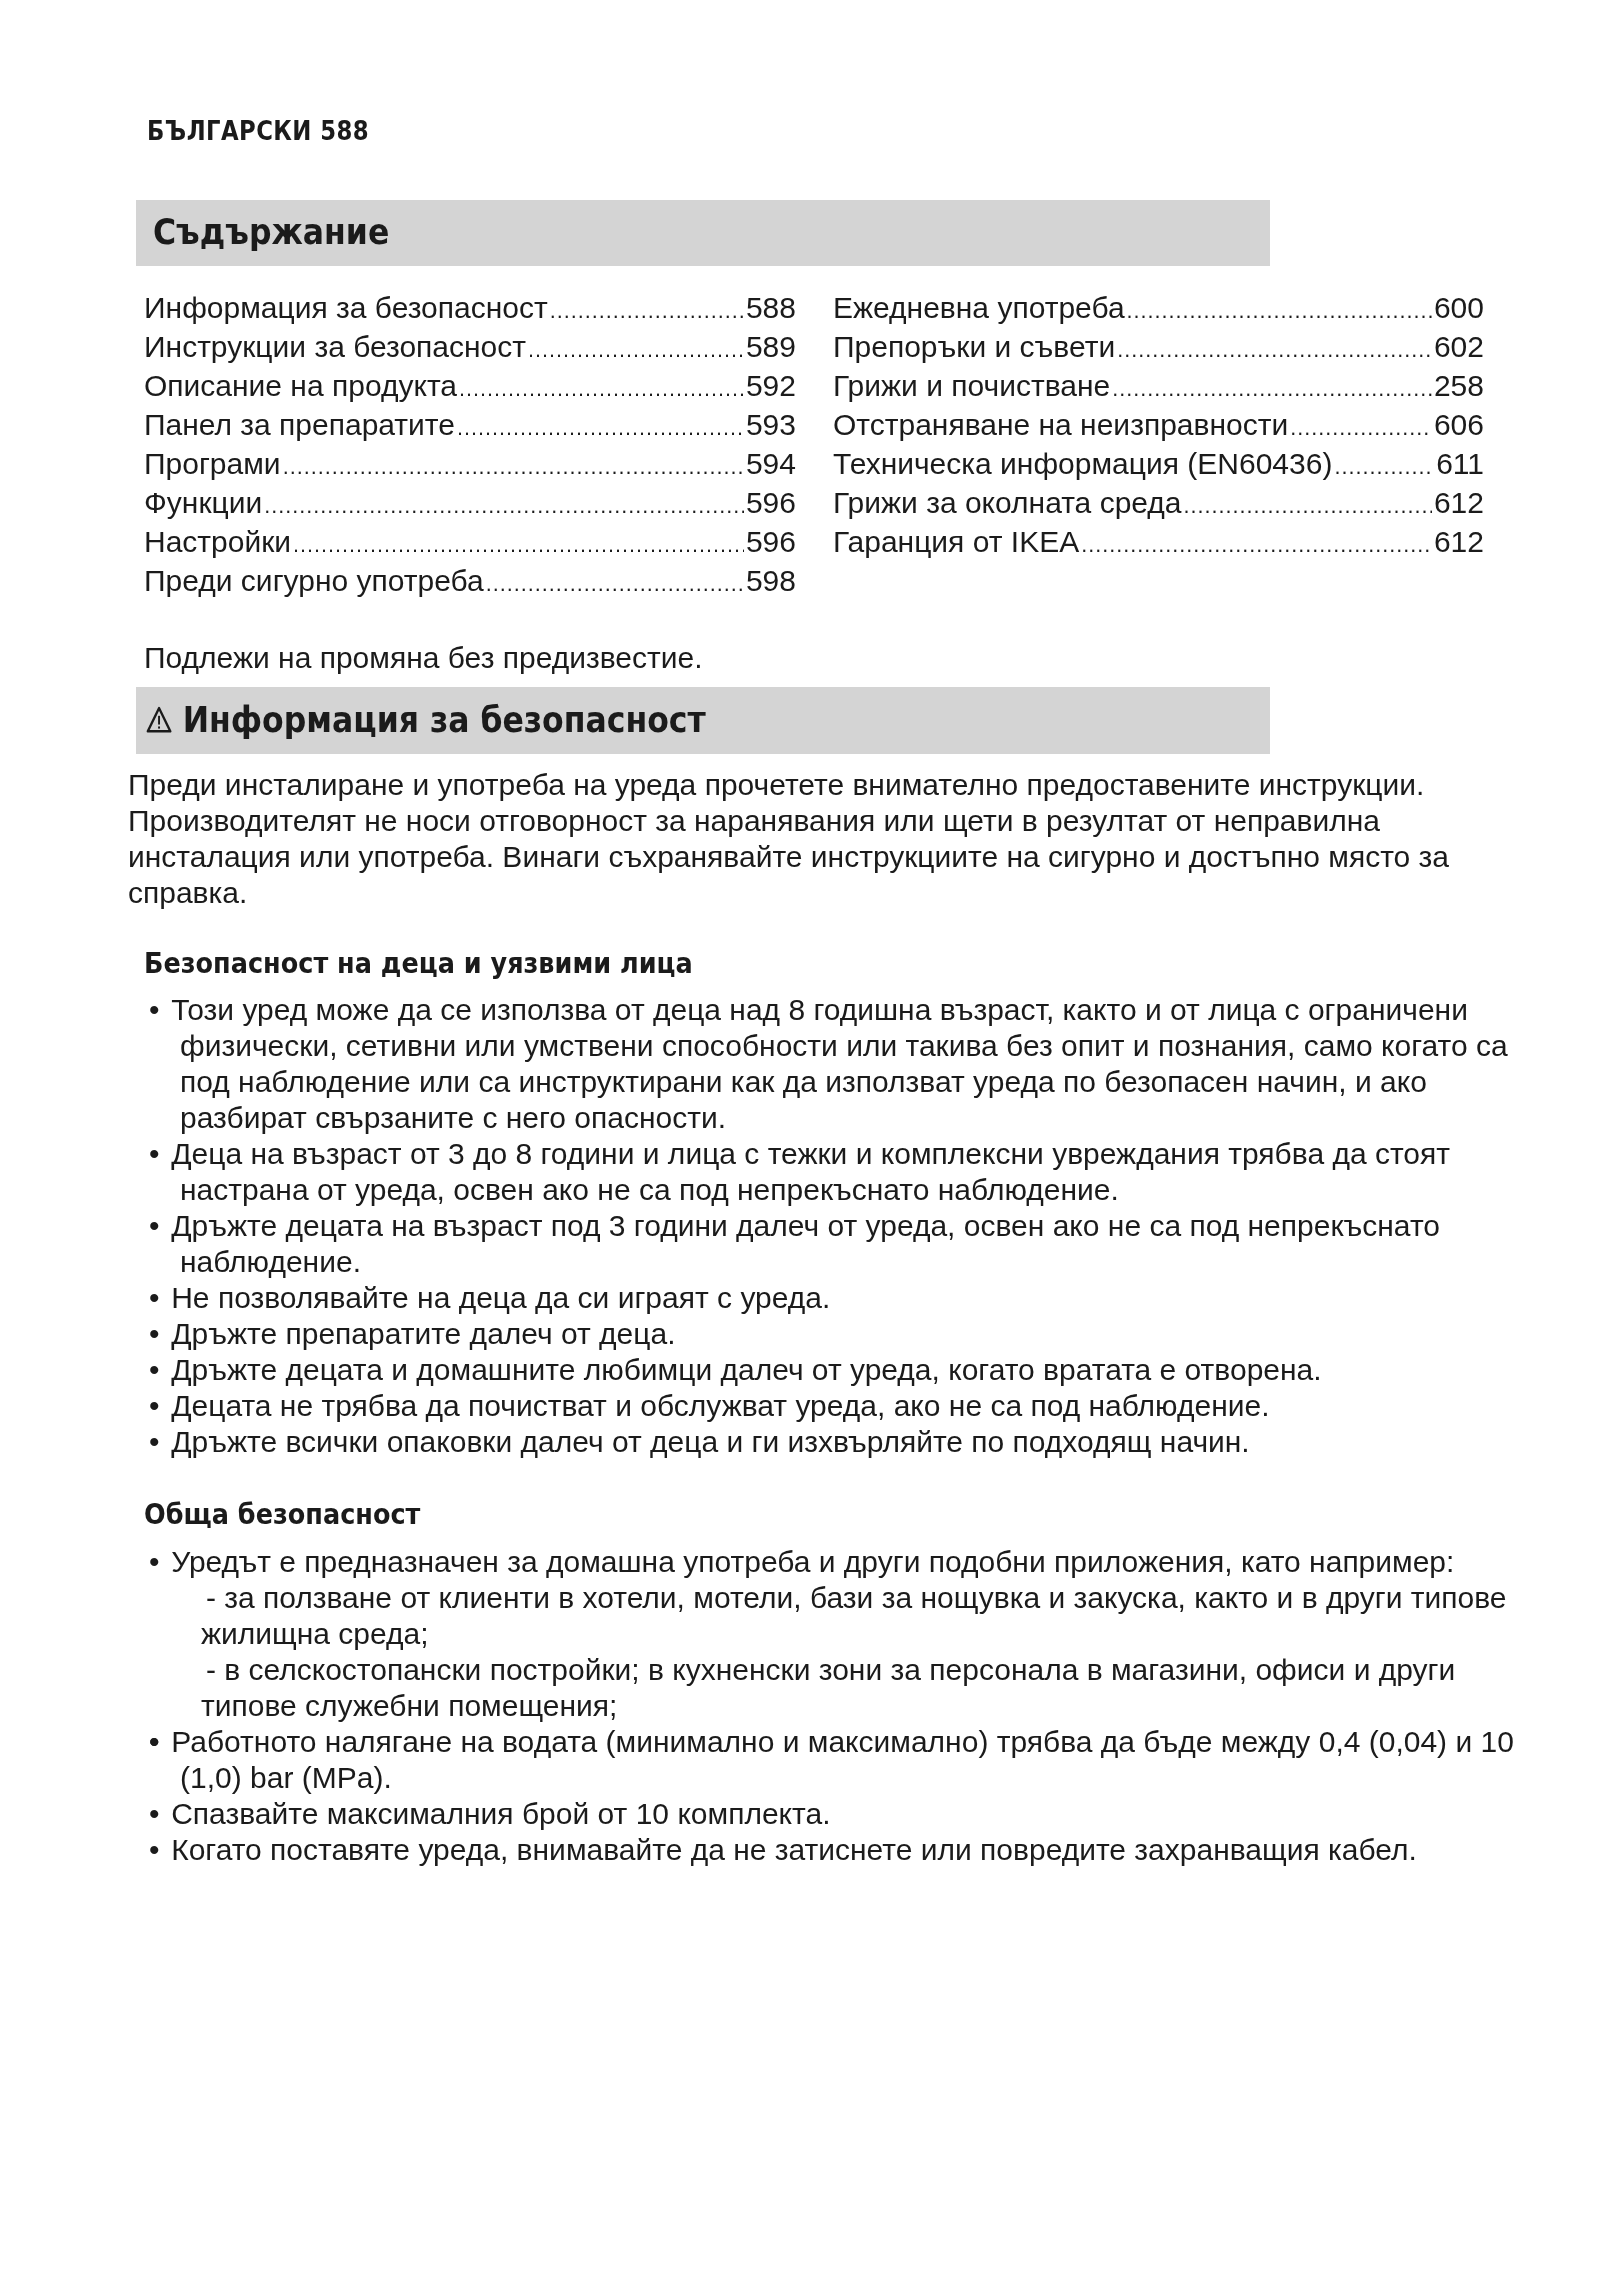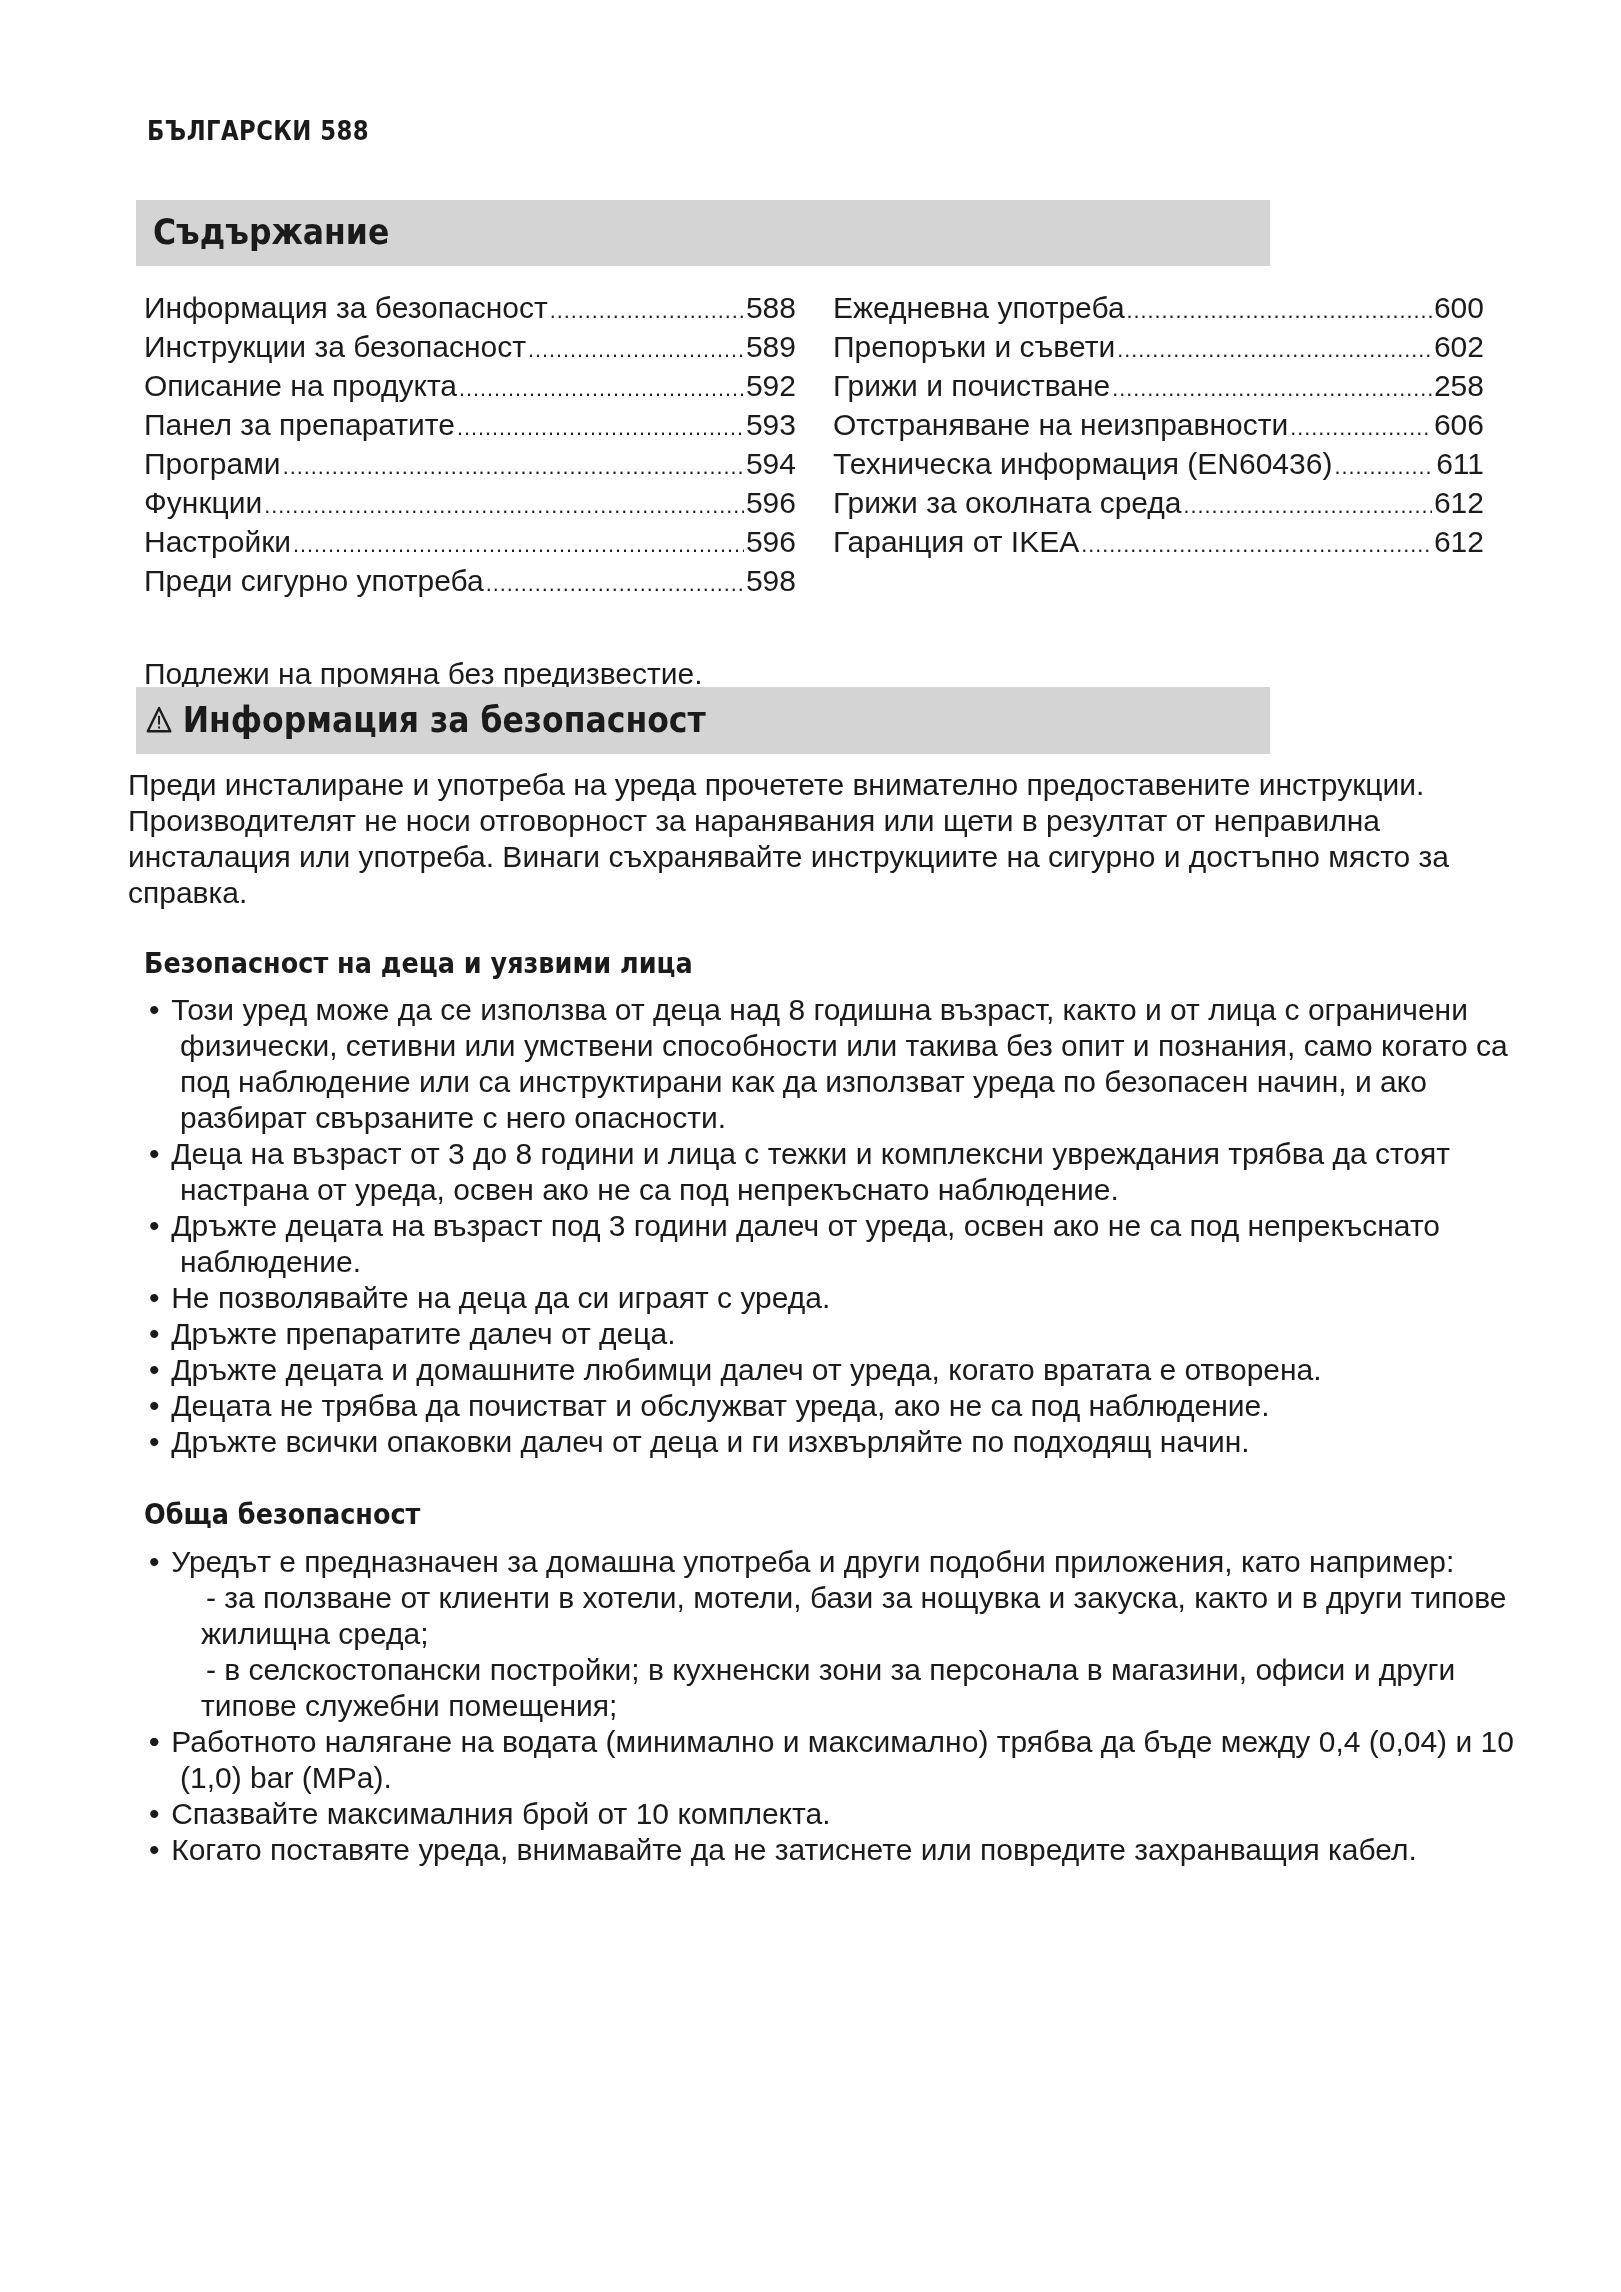--- a/index.html
+++ b/index.html
@@ -19,21 +19,21 @@
   .toc-col { position: absolute; top: 290px; font-size: 30px; line-height: 37px; }
   .toc-col.left { left: 144px; width: 652px; }
   .toc-col.right { left: 833px; width: 651px; }
   .toc-row { display: flex; align-items: baseline; white-space: nowrap; }
   .toc-label { flex: none; }
   .toc-dots { flex: 1; overflow: hidden; margin: 0 2px; letter-spacing: 1px; font-size: 21.6px; color: #1b1b1b; }
   .toc-dots::before { content: "..............................................................................................................................................................................................."; }
   .toc-page { flex: none; }
 
   .text { font-size: 30px; line-height: 36px; }
-  .notice { position: absolute; left: 144px; top: 656px; text-align: right; }
+  .notice { position: absolute; left: 144px; top: 640px; text-align: right; }
   .intro { position: absolute; left: 128px; top: 767px; width: 1353px; }
   .subheading { position: absolute; left: 144px; font-weight: bold; font-size: 29px;
                 font-family: "DejaVu Sans", sans-serif; transform: scaleX(0.88); transform-origin: left top; white-space: nowrap; }
   #sub-children { top: 946px; }
   #sub-general { top: 1497px; }
 
   .bullets { position: absolute; left: 144px; width: 1372px; margin: 0; padding: 0; list-style: none; }
   #list-children { top: 992px; }
   #list-general { top: 1544px; }
   .bullet-item { position: relative; padding-left: 36px; text-indent: -8.8px; }

